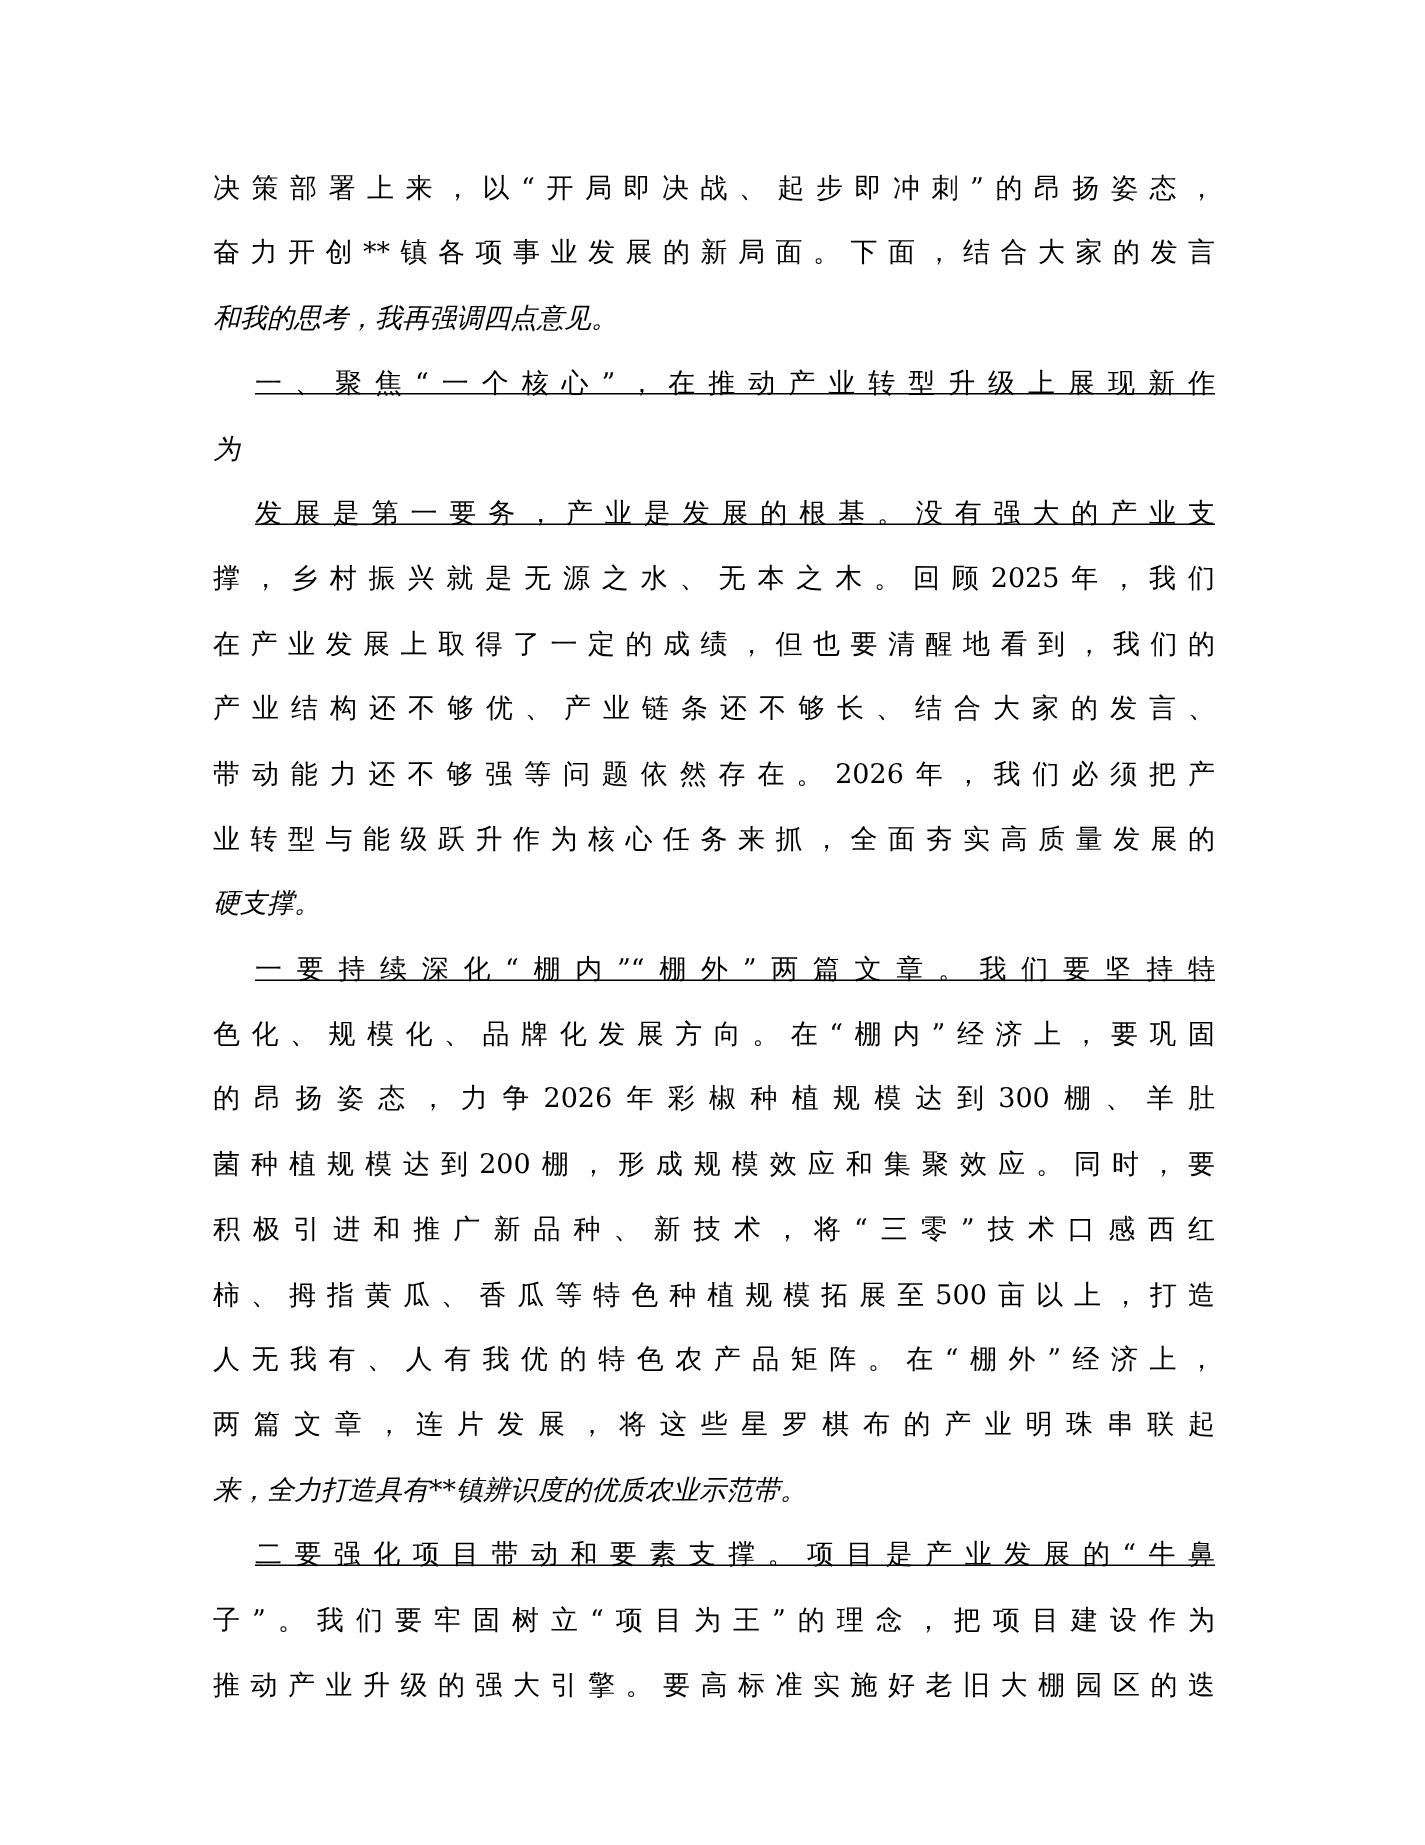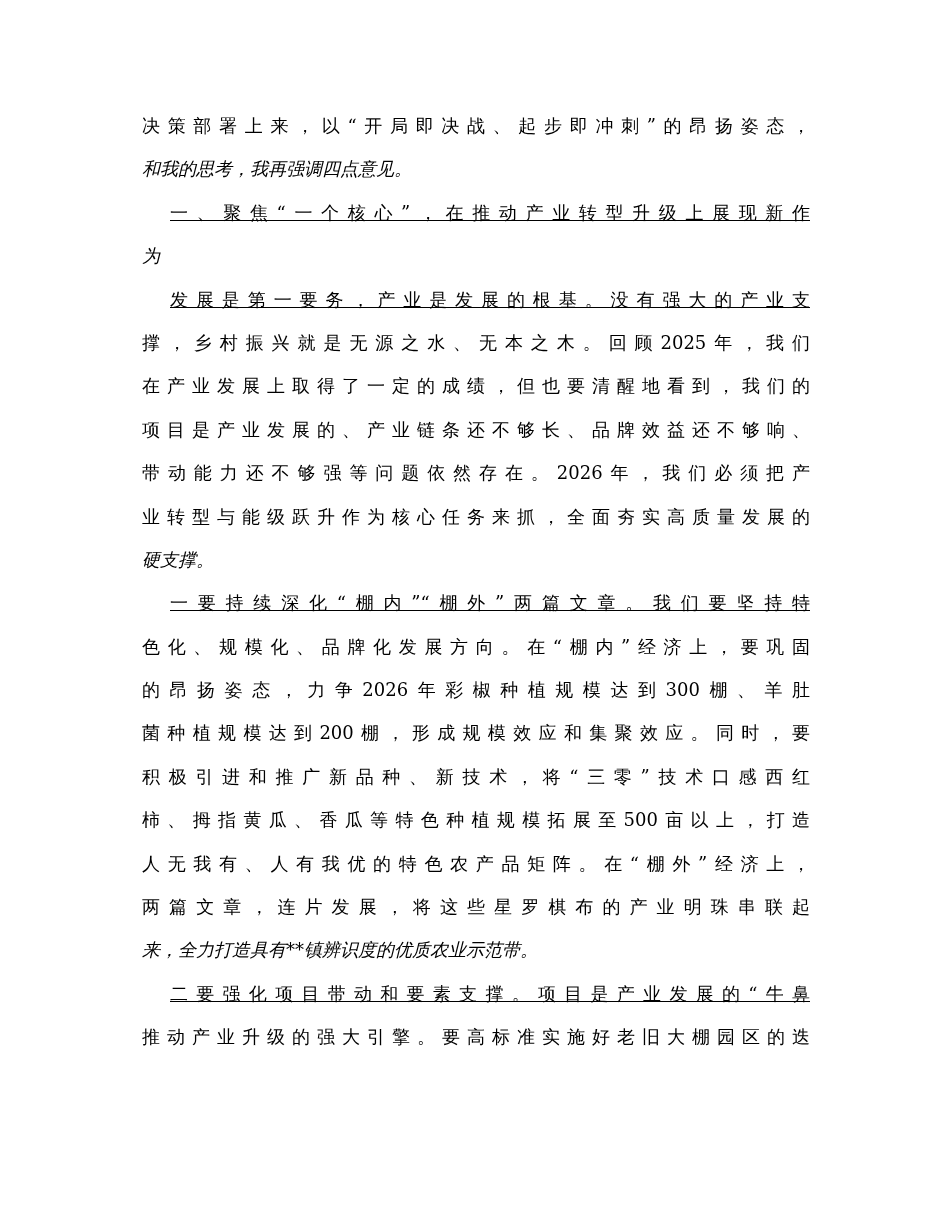--- a/index.html
+++ b/index.html
@@ -38,34 +38,36 @@
     .line.indent {
       padding-left: 28px;
       text-decoration: underline;
     }
   </style>
 </head>
 <body>
 
 <div class="page">
   <div class="line">决策部署上来，以“开局即决战、起步即冲刺”的昂扬姿态，</div>
+  <div class="line">奋力开创**镇各项事业发展的新局面。下面，结合大家的发言</div>
   <div class="line last">和我的思考，我再强调四点意见。</div>
   <div class="line indent">一、聚焦“一个核心”，在推动产业转型升级上展现新作</div>
   <div class="line last">为</div>
   <div class="line indent">发展是第一要务，产业是发展的根基。没有强大的产业支</div>
   <div class="line">撑，乡村振兴就是无源之水、无本之木。回顾2025年，我们</div>
   <div class="line">在产业发展上取得了一定的成绩，但也要清醒地看到，我们的</div>
-  <div class="line">项目是产业发展的、产业链条还不够长、品牌效益还不够响、</div>
+  <div class="line">产业结构还不够优、产业链条还不够长、结合大家的发言、</div>
   <div class="line">带动能力还不够强等问题依然存在。2026年，我们必须把产</div>
   <div class="line">业转型与能级跃升作为核心任务来抓，全面夯实高质量发展的</div>
   <div class="line last">硬支撑。</div>
   <div class="line indent">一要持续深化“棚内”“棚外”两篇文章。我们要坚持特</div>
   <div class="line">色化、规模化、品牌化发展方向。在“棚内”经济上，要巩固</div>
   <div class="line">的昂扬姿态，力争2026年彩椒种植规模达到300棚、羊肚</div>
   <div class="line">菌种植规模达到200棚，形成规模效应和集聚效应。同时，要</div>
   <div class="line">积极引进和推广新品种、新技术，将“三零”技术口感西红</div>
   <div class="line">柿、拇指黄瓜、香瓜等特色种植规模拓展至500亩以上，打造</div>
   <div class="line">人无我有、人有我优的特色农产品矩阵。在“棚外”经济上，</div>
   <div class="line">两篇文章，连片发展，将这些星罗棋布的产业明珠串联起</div>
   <div class="line last">来，全力打造具有**镇辨识度的优质农业示范带。</div>
   <div class="line indent">二要强化项目带动和要素支撑。项目是产业发展的“牛鼻</div>
+  <div class="line">子”。我们要牢固树立“项目为王”的理念，把项目建设作为</div>
   <div class="line">推动产业升级的强大引擎。要高标准实施好老旧大棚园区的迭</div>
 </div>
 
 </body></html>

